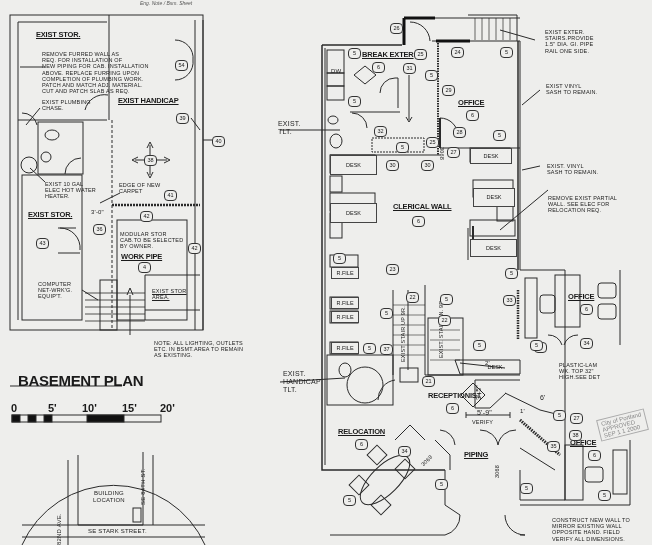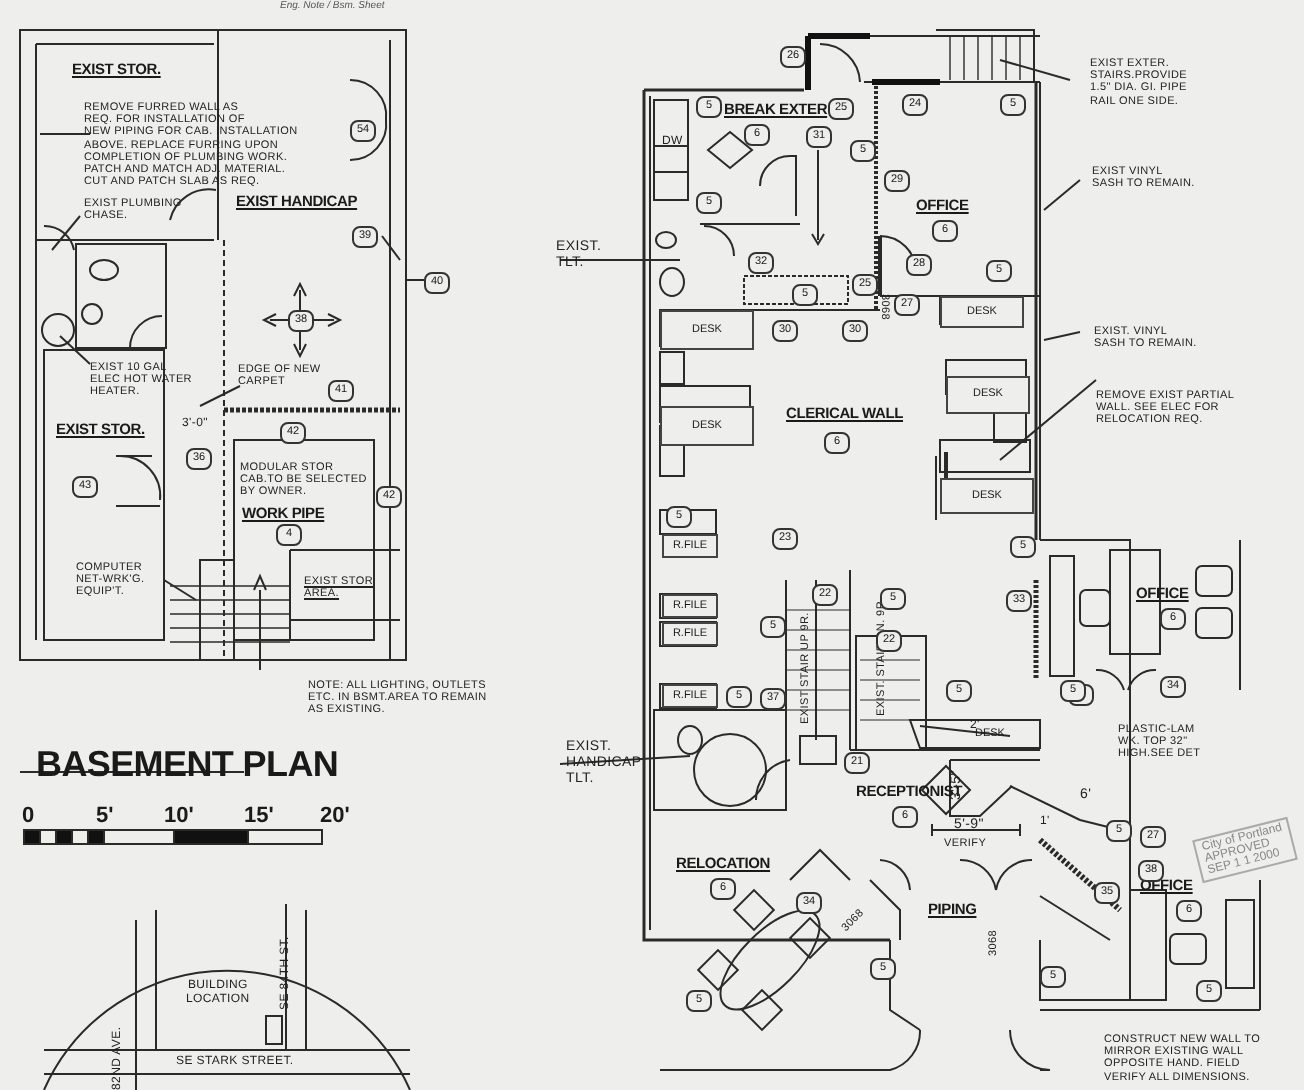--- a/index.html
+++ b/index.html
@@ -1,21 +1,21 @@
 <!DOCTYPE html>
 <html><head>
 <meta charset="utf-8">
 <style>
   html,body{margin:0;padding:0;}
   body{width:652px;height:545px;background:#eeeeec;position:relative;overflow:hidden;
        font-family:"Liberation Sans",sans-serif;color:#1a1a1a;}
   svg.lines{position:absolute;left:0;top:0;}
   .t{position:absolute;font-size:5.5px;line-height:6.2px;letter-spacing:0.2px;white-space:pre;text-transform:uppercase;color:#222;}
   .room{position:absolute;font-size:7.5px;font-weight:bold;text-decoration:underline;white-space:nowrap;letter-spacing:-0.2px;}
-  .big{position:absolute;font-size:18px;font-weight:bold;letter-spacing:-0.3px;}
+  .big{position:absolute;font-size:15px;font-weight:bold;letter-spacing:-0.3px;}
   .hex{position:absolute;width:11px;height:9px;font-size:5.5px;line-height:9px;text-align:center;
        border:1px solid #333;border-radius:4px;background:#eeeeec;}
   .desk{position:absolute;font-size:5.5px;text-align:center;border:1px solid #444;background:#eeeeec;}
   .scale-num{position:absolute;font-size:11px;font-weight:bold;}
   .stamp{position:absolute;font-size:6px;color:#888;transform:rotate(-14deg);border:1px solid #aaa;padding:1px 3px;}
   .note-mark{position:absolute;font-size:5px;color:#555;font-style:italic;}
 </style>
 </head>
 <body>
 

